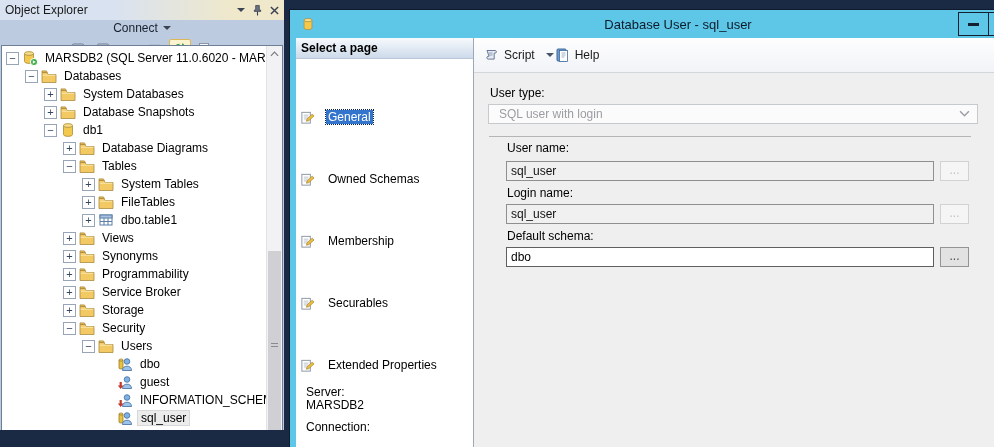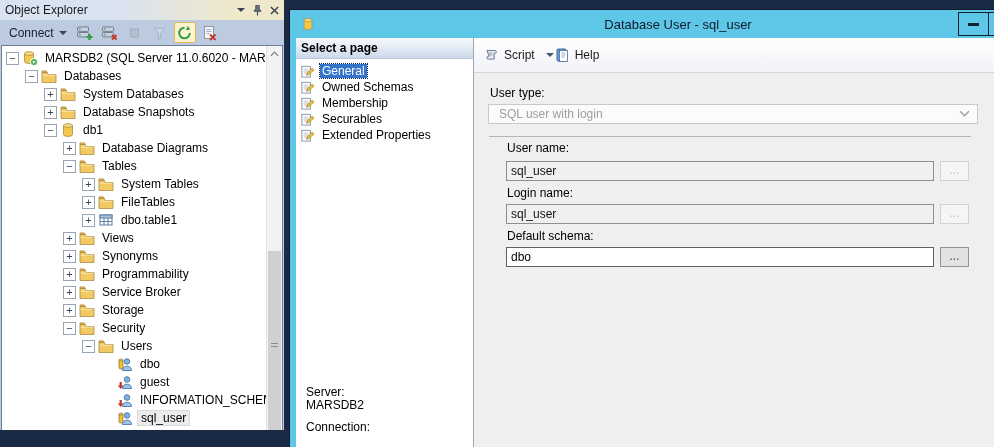--- a/index.html
+++ b/index.html
@@ -7,21 +7,21 @@
        font-family:"Liberation Sans",sans-serif;font-size:12px;position:relative;}
   svg{display:block;}
 
   
   .oe-panel{position:absolute;left:0;top:0;width:284px;height:430px;background:#BCCBE0;}
   .oe-titlebar{height:20px;display:flex;align-items:center;padding:0 5px;
     background:linear-gradient(to right,#D9E2F1 40%,#EFE8CB 82%);color:#1a1a1a;}
   .oe-title{flex:1;}
   .oe-tb-icon{margin-left:7px;display:flex;align-items:center;cursor:default;}
   .caret-down{width:0;height:0;border-left:4px solid transparent;border-right:4px solid transparent;border-top:4px solid #3A4455;}
-  .oe-toolbar{height:25px;display:flex;align-items:center;padding:0 5px;gap:3px;background:#BCCBE0;}
+  .oe-toolbar{height:25px;display:flex;align-items:center;padding:0 5px;gap:3px;background:#BCCBE0;flex-direction:column;}
   .connect-btn{display:flex;align-items:center;gap:5px;padding:1px 4px;color:#16202E;}
   .tb-btn{width:22px;height:21px;display:flex;align-items:center;justify-content:center;border-radius:2px;box-sizing:border-box;}
   .tb-btn.active{background:#FCF4CF;border:1px solid #DBB757;}
   .tb-btn.disabled{opacity:.5;}
   .oe-tree{position:absolute;top:45px;left:1px;right:1px;bottom:0;background:#fff;
     border:1px solid #6E7E95;border-bottom:none;overflow:hidden;}
   .tree-rows{padding-top:3px;}
   .tree-row{height:18px;display:flex;align-items:center;white-space:nowrap;}
   .expand-box{width:13px;height:13px;box-sizing:border-box;border:1px solid #97A5B7;background:#fff;
     color:#35475F;font-size:11px;line-height:10px;text-align:center;flex:none;}
@@ -48,21 +48,21 @@
   .cap-btn + .cap-btn{border-left:none;}
   .cap-close{width:40px;background:#C0504D;}
   .glyph-min{width:11px;height:3px;background:#13202F;}
   .glyph-max{width:10px;height:8px;box-sizing:border-box;border:2px solid #13202F;background:transparent;}
 
   .dlg-body{position:absolute;left:6px;right:6px;top:28px;bottom:0;background:#EFEFEF;display:flex;}
   .left-pane{width:177px;background:#fff;border-right:1px solid #9FA9B5;position:relative;flex:none;overflow:hidden;}
   .pane-header{height:21px;background:linear-gradient(#F7FAFD,#CDDAEA);border-bottom:1px solid #B9C7D8;
     display:flex;align-items:center;padding:0 5px;font-weight:bold;color:#000;box-sizing:border-box;}
   .page-list{padding:4px 0 0 4px;}
-  .page-item{height:16px;display:flex;align-items:center;gap:5px;white-space:nowrap;}
+  .page-item{height:16px;display:flex;align-items:center;gap:11px;white-space:nowrap;margin-top:46px;}
   .page-icon{width:15px;height:15px;flex:none;}
   .page-label{padding:0 2px;color:#000;}
   .page-item.selected .page-label{background:#3374CD;color:#fff;outline:1px dotted #0A244E;}
   .conn-section{position:absolute;left:0;right:0;top:340px;}
   .conn-info{padding:8px 0 0 10px;color:#000;line-height:13px;}
   .conn-line2{margin-top:9px;}
 
   .right-pane{flex:1;position:relative;overflow:hidden;}
   .dlg-toolbar{height:34px;background:linear-gradient(#FEFEFE,#F1F3F7);border-bottom:1px solid #D3D6DD;
     display:flex;align-items:center;padding-left:9px;gap:0;}

